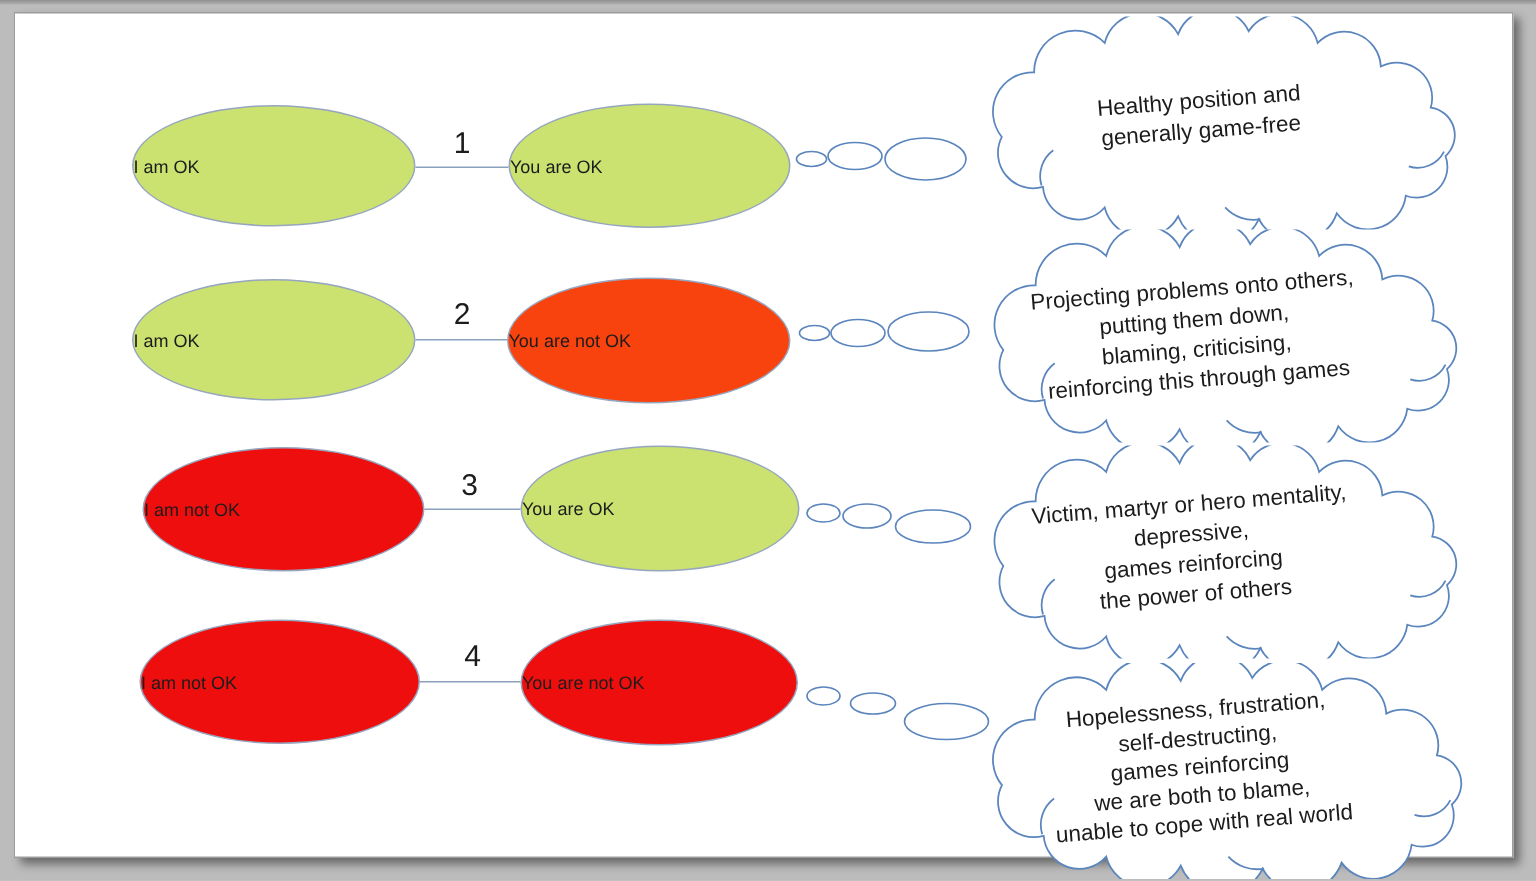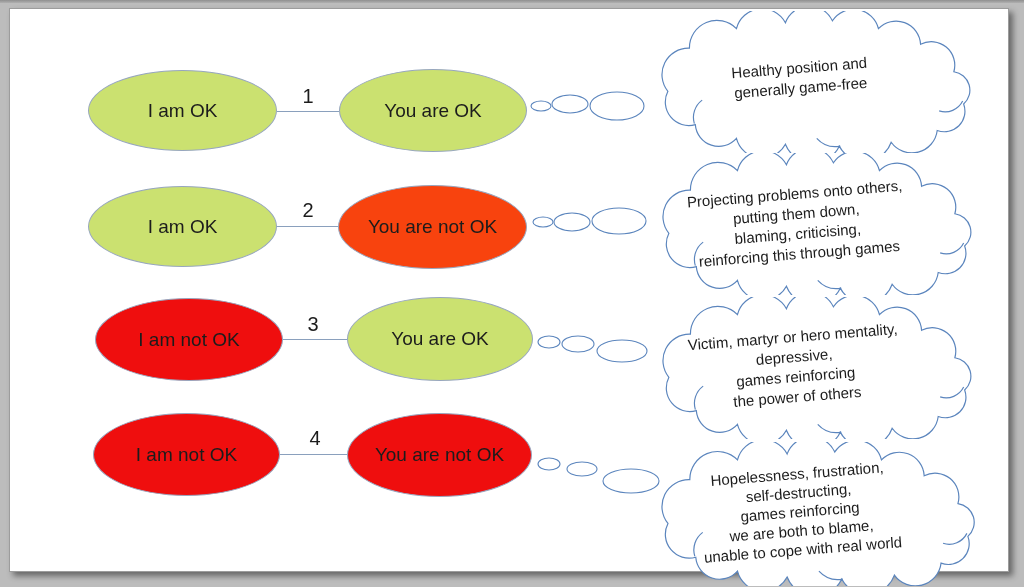--- a/index.html
+++ b/index.html
@@ -22,22 +22,22 @@
     content:"";position:absolute;left:0;top:0;width:100%;height:3px;
     background:linear-gradient(#8f8f8f,#b0b0b0);z-index:5;
   }
   .slide{
     position:absolute;left:9px;top:8px;width:1000px;height:564px;
     background:#fff;border:1px solid #9c9c9c;
     box-shadow:4px 4px 6px rgba(0,0,0,0.45);
   }
   .ell{
     position:absolute;border:1.2px solid var(--ellipse-outline);border-radius:50%;
-    display:flex;align-items:center;justify-content:center;
-    font-size:19px;color:var(--text);white-space:nowrap;
+    display:flex;align-items:center;
+    font-size:12px;color:var(--text);white-space:nowrap;
   }
   .fill-ok{background:var(--ok-green);}
   .fill-orange{background:var(--not-ok-orange);}
   .fill-red{background:var(--not-ok-red);}
   .connector{position:absolute;height:0;border-top:1.2px solid var(--connector);}
   .row-num{
     position:absolute;width:40px;text-align:center;
     font-size:20px;line-height:22px;color:var(--text);
   }
   .cloud-svg{position:absolute;overflow:visible;}

